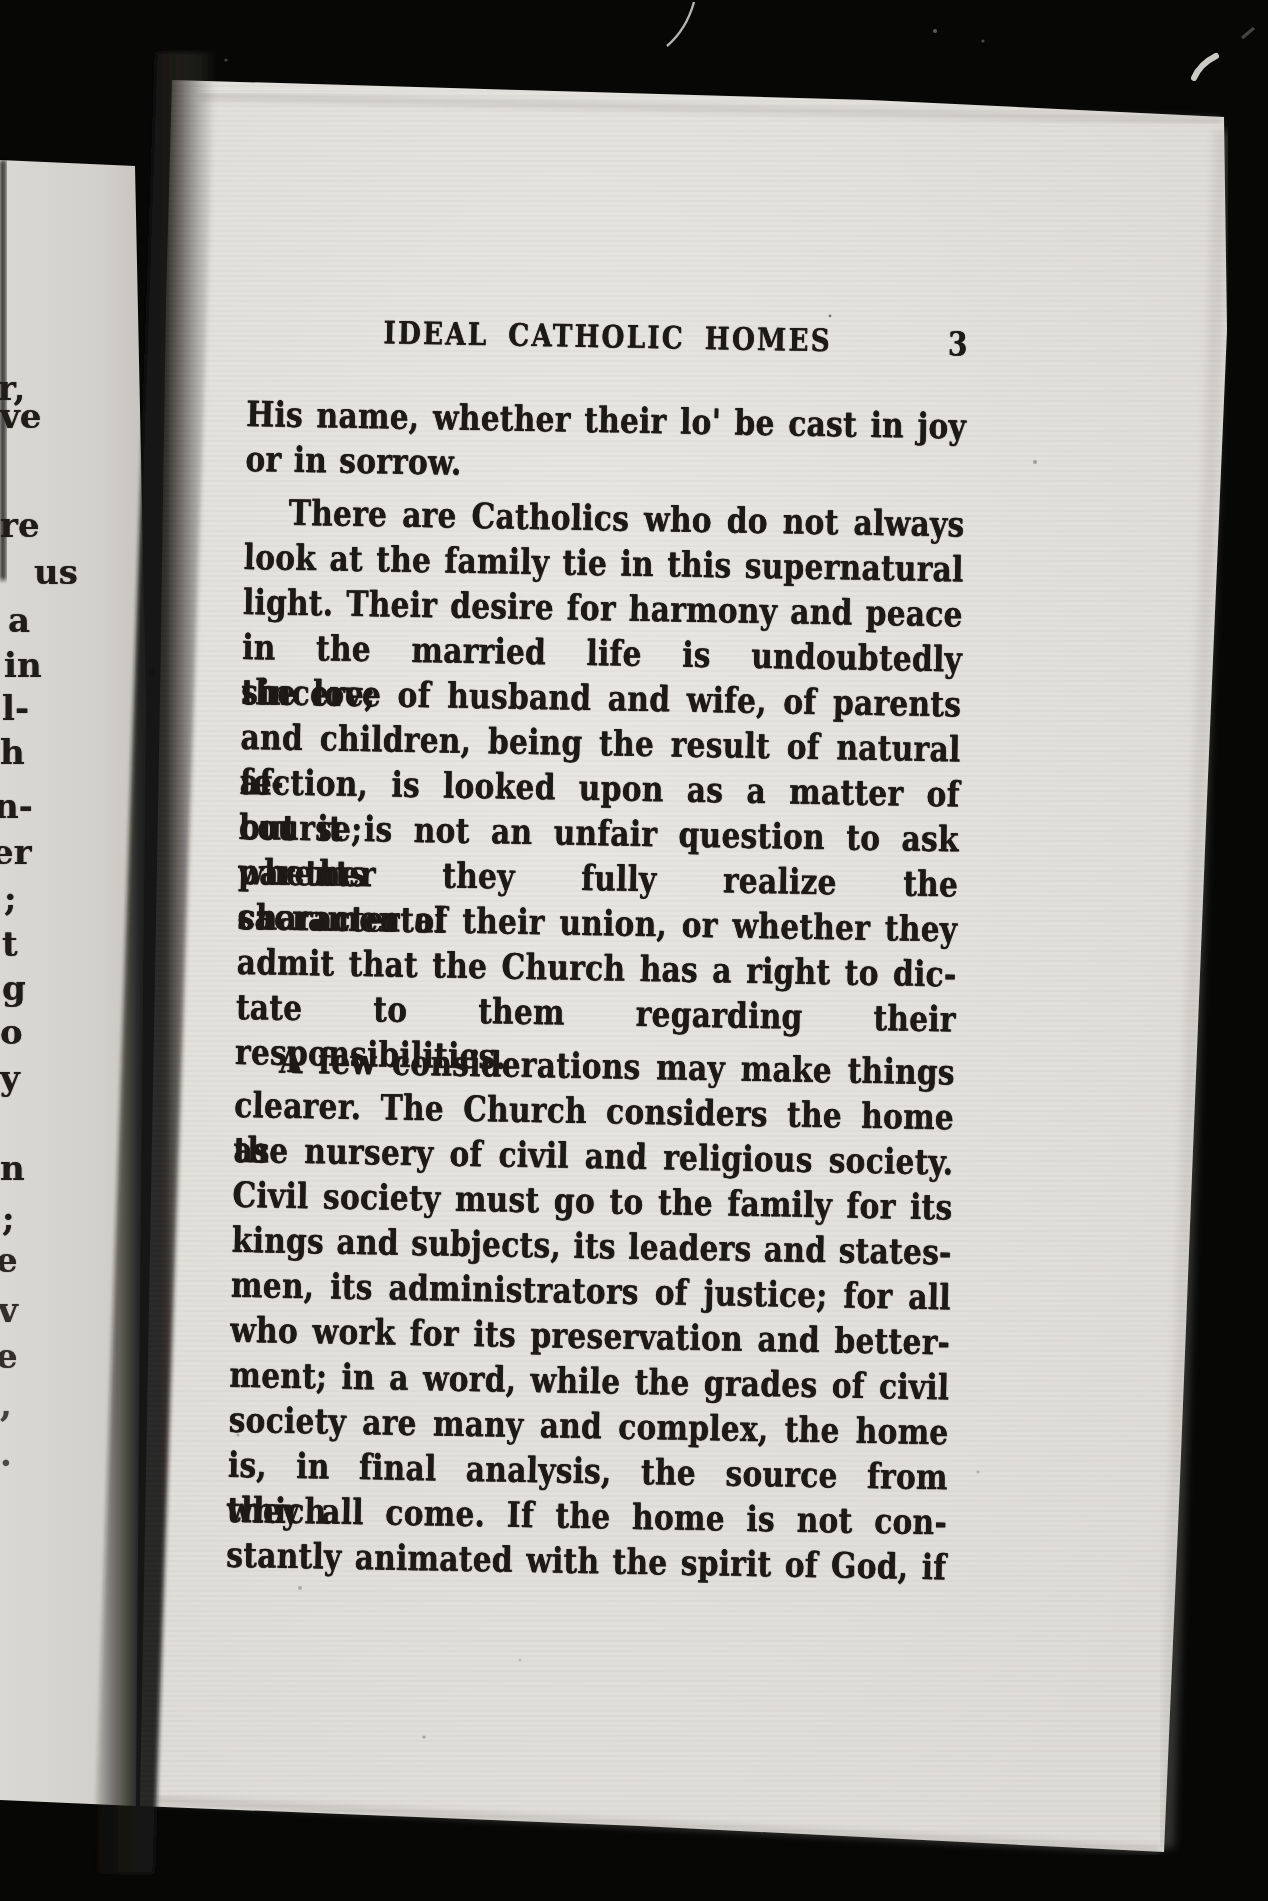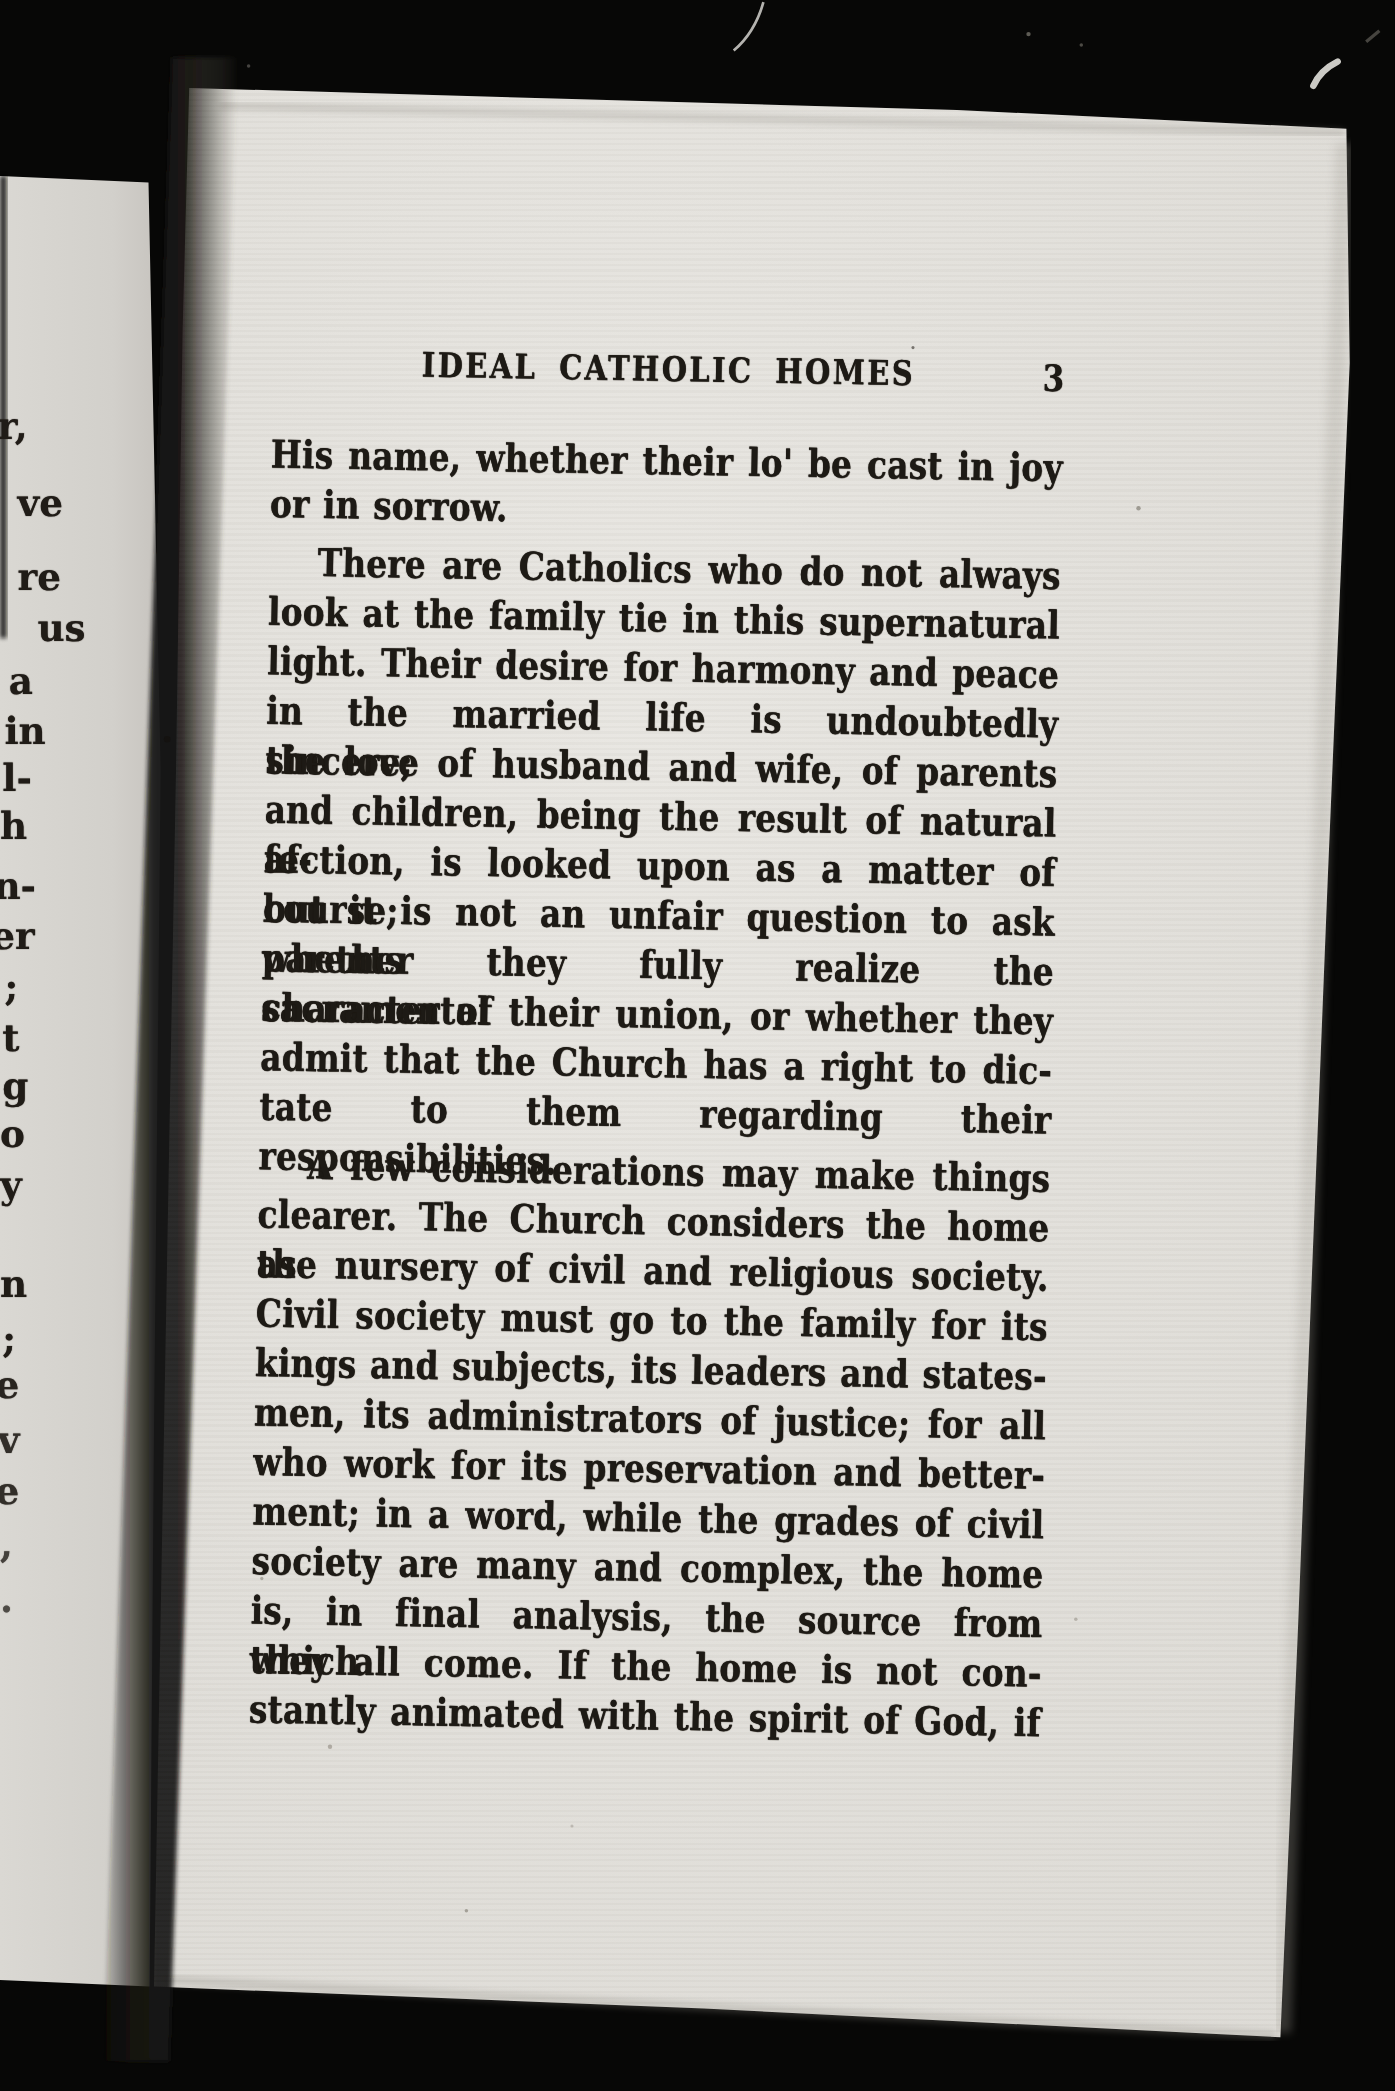--- a/index.html
+++ b/index.html
@@ -110,22 +110,22 @@
     <circle cx="238" cy="1435" r="1.5" fill="#8d897f" opacity="0.6"></circle>
     <circle cx="520" cy="1660" r="1.4" fill="#9b968c" opacity="0.5"></circle>
     <circle cx="664" cy="980" r="1.5" fill="#6d6961" opacity="0.5"></circle>
     <circle cx="152" cy="672" r="3" fill="#141210" opacity="0.9"></circle>
   </svg>
 
   <div class="noise"></div>
 
   <div class="fragments">
       <div class="fragment" style="top: 368px; left: -2px; opacity: 1;">r,</div>
-      <div class="fragment" style="top: 438px; left: 0px; opacity: 1; padding-left: 16px;">ve</div>
-      <div class="fragment" style="top: 505px; left: 16px; opacity: 1; text-align: center;">re</div>
+      <div class="fragment" style="top: 396px; left: 0px; opacity: 1;">ve</div>
+      <div class="fragment" style="top: 505px; left: 0px; opacity: 1; text-align: center;">re</div>
       <div class="fragment" style="top: 552px; left: 2px; opacity: 1; margin-left: 32px;">us</div>
       <div class="fragment" style="top: 600px; left: 8px; opacity: 1;">a</div>
       <div class="fragment" style="top: 645px; left: 4px; opacity: 1;">in</div>
       <div class="fragment" style="top: 688px; left: 2px; opacity: 1;">l-</div>
       <div class="fragment" style="top: 732px; left: 0px; opacity: 1;">h</div>
       <div class="fragment" style="top: 786px; left: -6px; opacity: 1;">n-</div>
       <div class="fragment" style="top: 832px; left: -8px; opacity: 1;">er</div>
       <div class="fragment" style="top: 878px; left: 4px; opacity: 1;">;</div>
       <div class="fragment" style="top: 924px; left: 2px; opacity: 1;">t</div>
       <div class="fragment" style="top: 968px; left: 2px; opacity: 1;">g</div>

